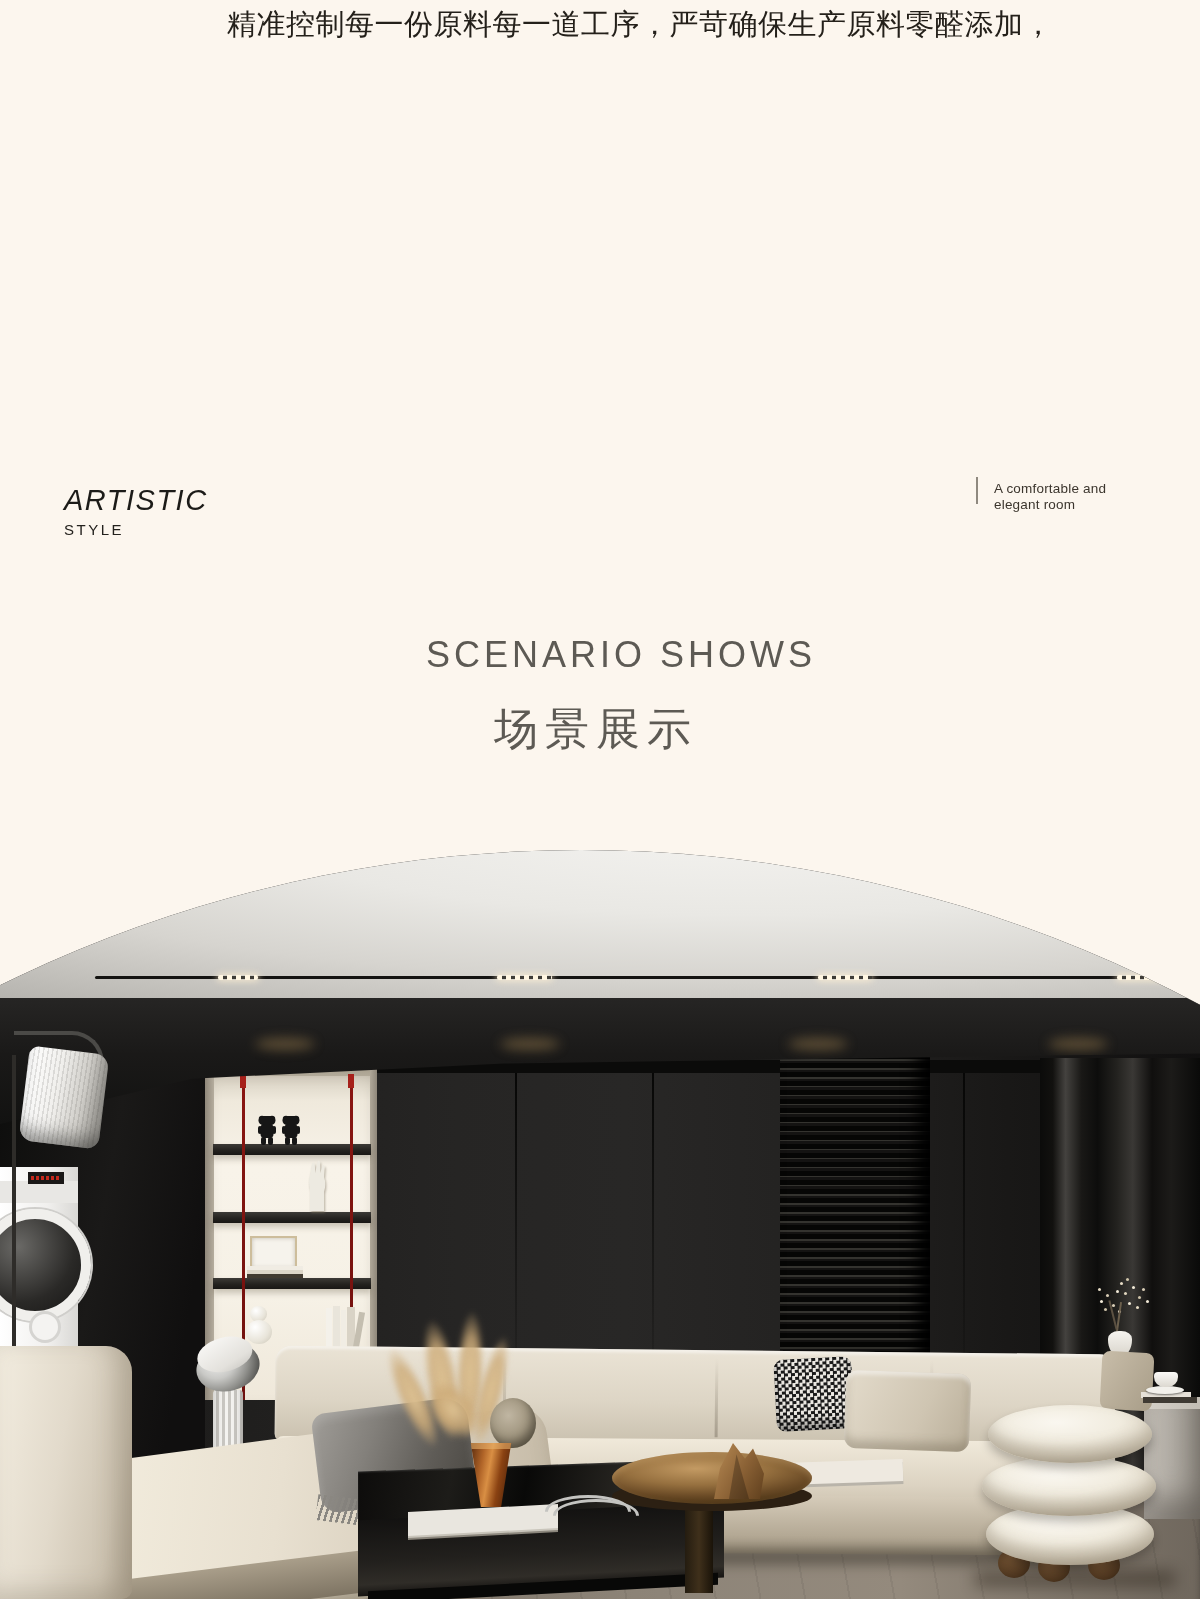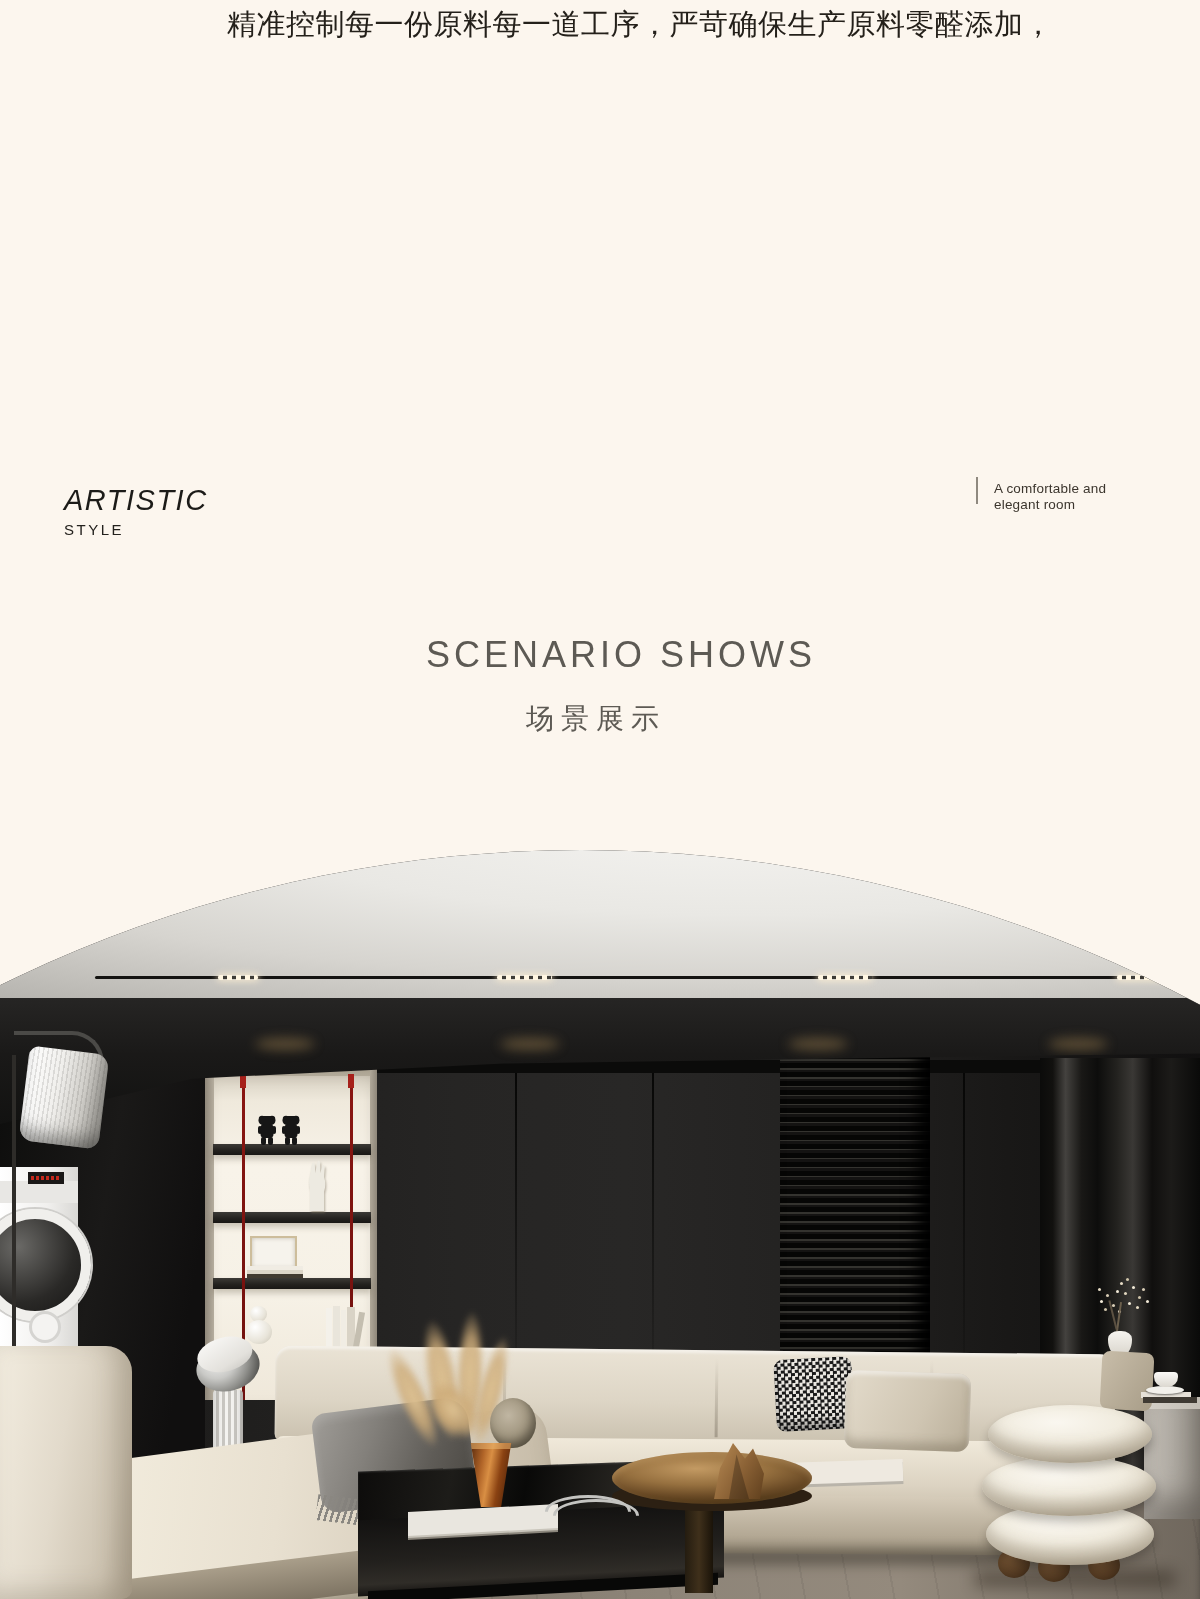--- a/index.html
+++ b/index.html
@@ -12,21 +12,21 @@
   
   .artistic{position:absolute;left:64px;top:484px;color:#1c1b18;}
   .artistic .t1{font-size:29px;letter-spacing:1.5px;font-style:italic;}
   .artistic .t2{font-size:15px;letter-spacing:2.5px;margin-top:4px;color:#23211d;}
   .note-bar{position:absolute;left:976px;top:477px;width:2px;height:27px;background:#8f897f;}
   .side-note{position:absolute;left:994px;top:481px;font-size:13.5px;line-height:16px;color:#3b352d;letter-spacing:.2px;}
   
   .sec-en{position:absolute;top:634px;left:0;width:1200px;text-align:center;
     font-size:36px;letter-spacing:4px;color:#5d5a54;margin-left:21px;}
   .sec-zh{position:absolute;top:700px;left:0;width:1192px;text-align:center;
-    font-size:28px;letter-spacing:7px;color:#5d5a54;}
+    font-size:44px;letter-spacing:7px;color:#5d5a54;}
   
   .scene{position:absolute;left:0;top:845px;width:1200px;height:754px;
     clip-path:circle(1315px at 581px 1320px);background:#13110f;}
   .ceiling{left:0;top:0;width:1200px;height:180px;z-index:1;
     background:radial-gradient(120% 150% at 62% -12%,#f4f3f0 0%,#e9e8e4 34%,#d6d4cf 58%,#bcbab5 78%,#a09e99 100%);}
   .track{left:95px;top:131px;width:1090px;height:3px;background:#141311;border-radius:2px;z-index:2;}
   .lit{position:absolute;top:-1px;height:5px;border-radius:2px;
     background:repeating-linear-gradient(90deg,#fff6e2 0 5px,rgba(255,246,226,.18) 5px 9px);
     box-shadow:0 0 7px 1px rgba(255,240,210,.85);}
   .soffit{left:0;top:153px;width:1200px;height:126px;z-index:5;

